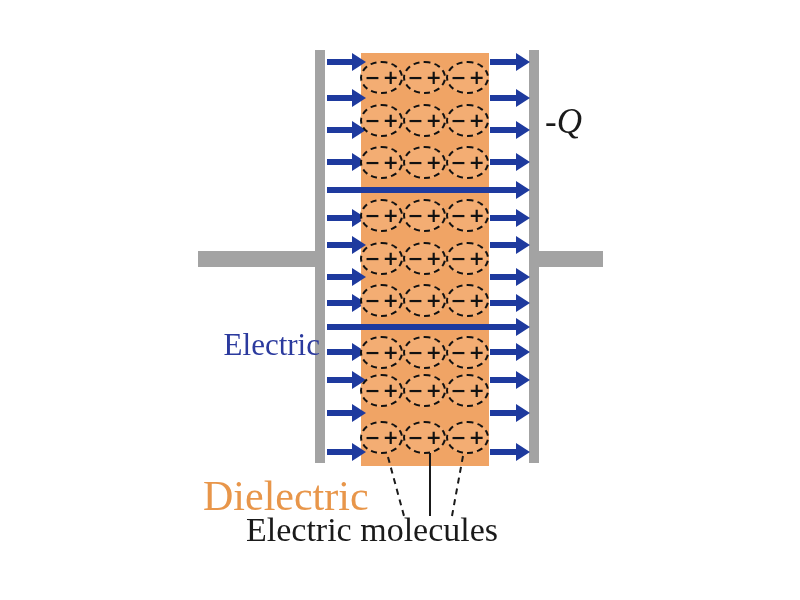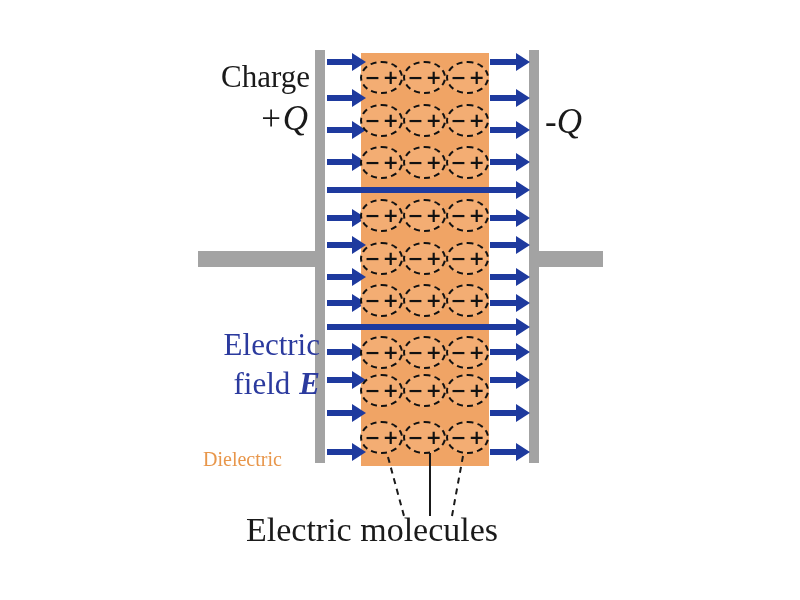--- a/index.html
+++ b/index.html
@@ -92,22 +92,22 @@
     font-size: 35px; font-style: italic;
   }
   .efield-block {
     left: 180px; top: 326px; width: 140px;
     text-align: right; line-height: 1.25;
     color: var(--text-blue, #2b3a9e);
     font-size: 31px;
   }
   .efield-sym { font-weight: bold; font-style: italic; margin-left: 9px; }
   .dielectric-label {
-    left: 203px; top: 448px;
-    font-size: 20px;
+    left: 203px; top: 472px;
+    font-size: 42px;
     color: var(--label-orange, #e8964a);
   }
   .polarized-label {
     left: 246px; top: 511px;
     font-size: 34px;
   }
 </style>
 </head>
 <body>
 
@@ -301,29 +301,24 @@
         </div>
       </div>
     </div>
 
   <svg id="callout-svg" class="callout-svg" width="800" height="600">
       <line x1="388" y1="457" x2="404" y2="516" stroke="#1a1a1a" stroke-width="2" stroke-dasharray="6 5"></line>
       <line x1="430" y1="453" x2="430" y2="516" stroke="#1a1a1a" stroke-width="2"></line>
       <line x1="463" y1="456" x2="452" y2="516" stroke="#1a1a1a" stroke-width="2" stroke-dasharray="6 5"></line>
     </svg>
 
-  <div class="lbl charge-block">
-    <div class="charge-word">Charge</div>
-    <div class="charge-q">+Q</div>
-  </div>
 
   <div class="lbl minus-q">-Q</div>
 
   <div class="lbl efield-block">
     <div>Electric</div>
-    <div><span>field</span><span class="efield-sym">E</span></div>
   </div>
 
   <div class="lbl dielectric-label">Dielectric</div>
 
   <div class="lbl polarized-label">Electric molecules</div>
 
 </div>
 
 </body></html>

